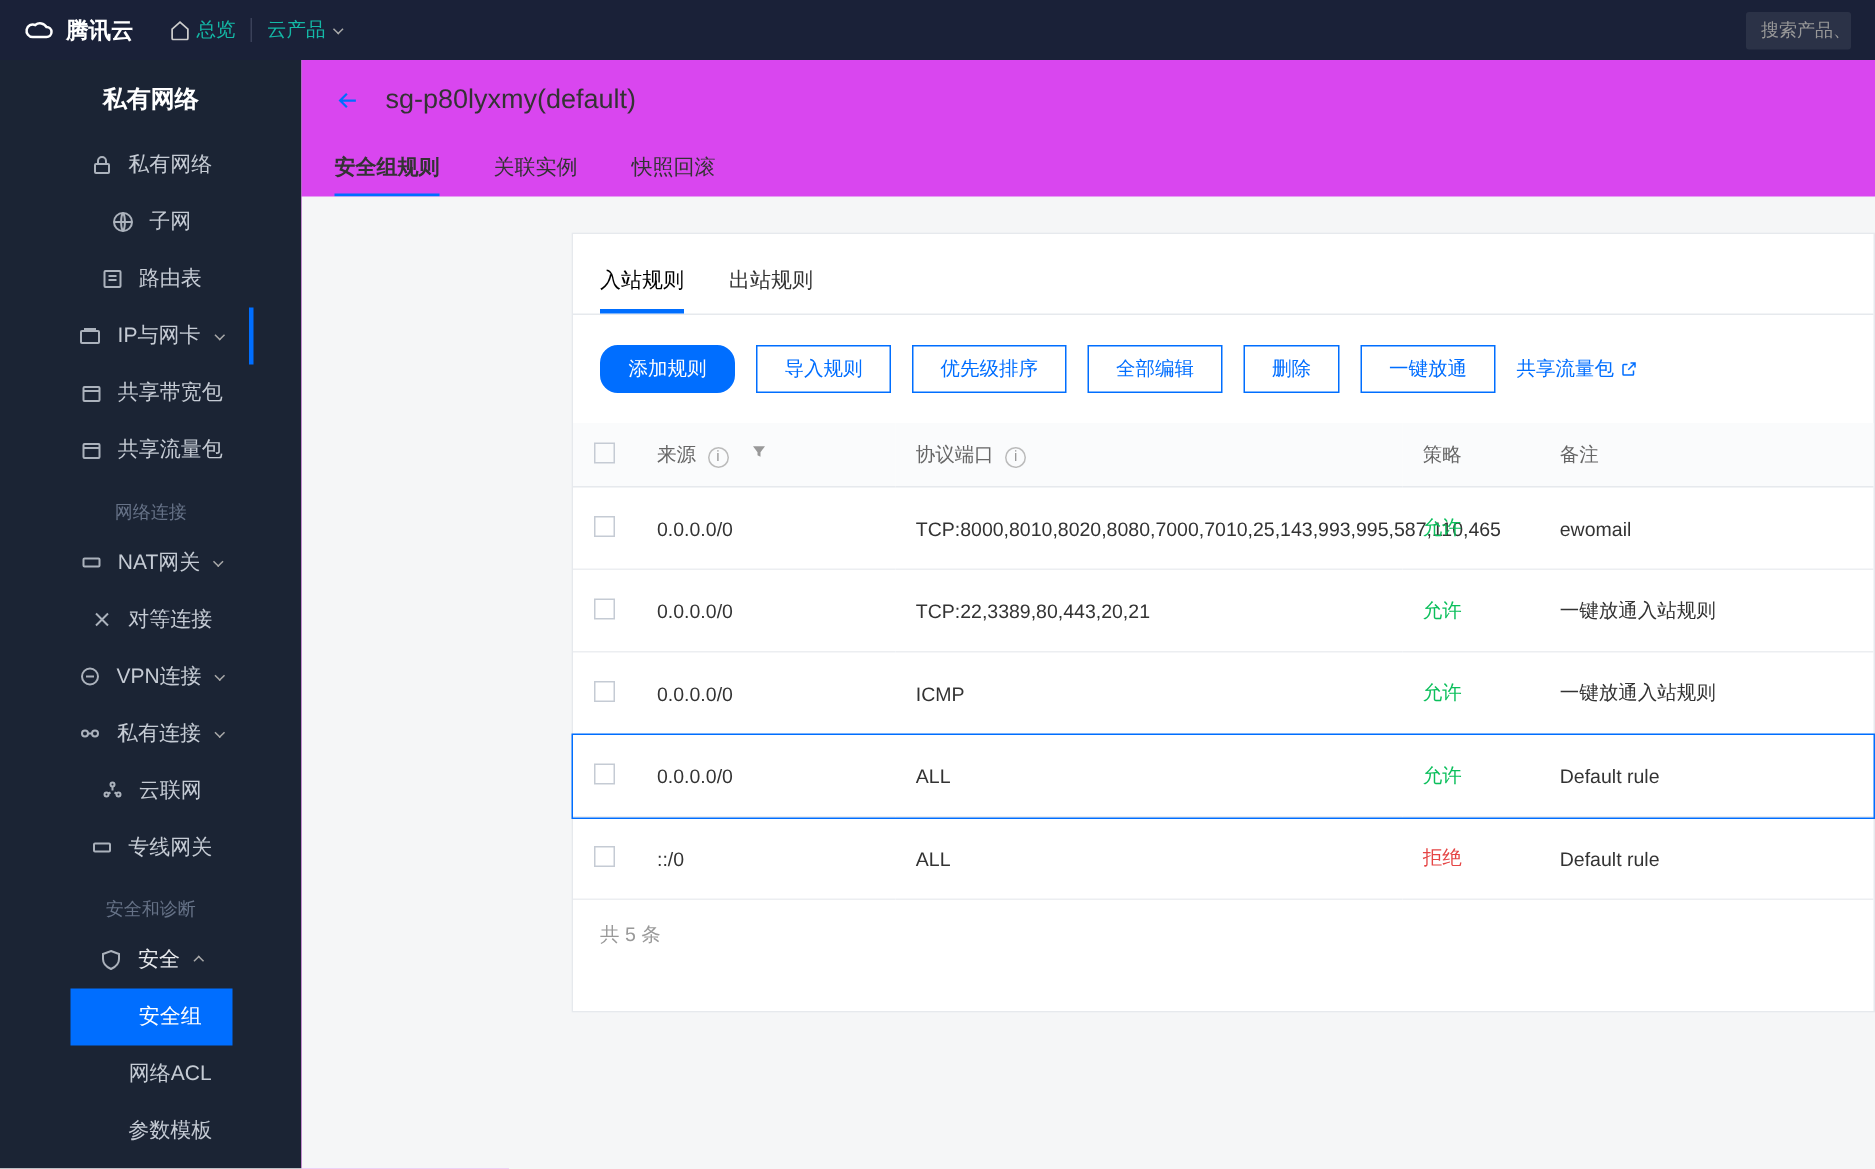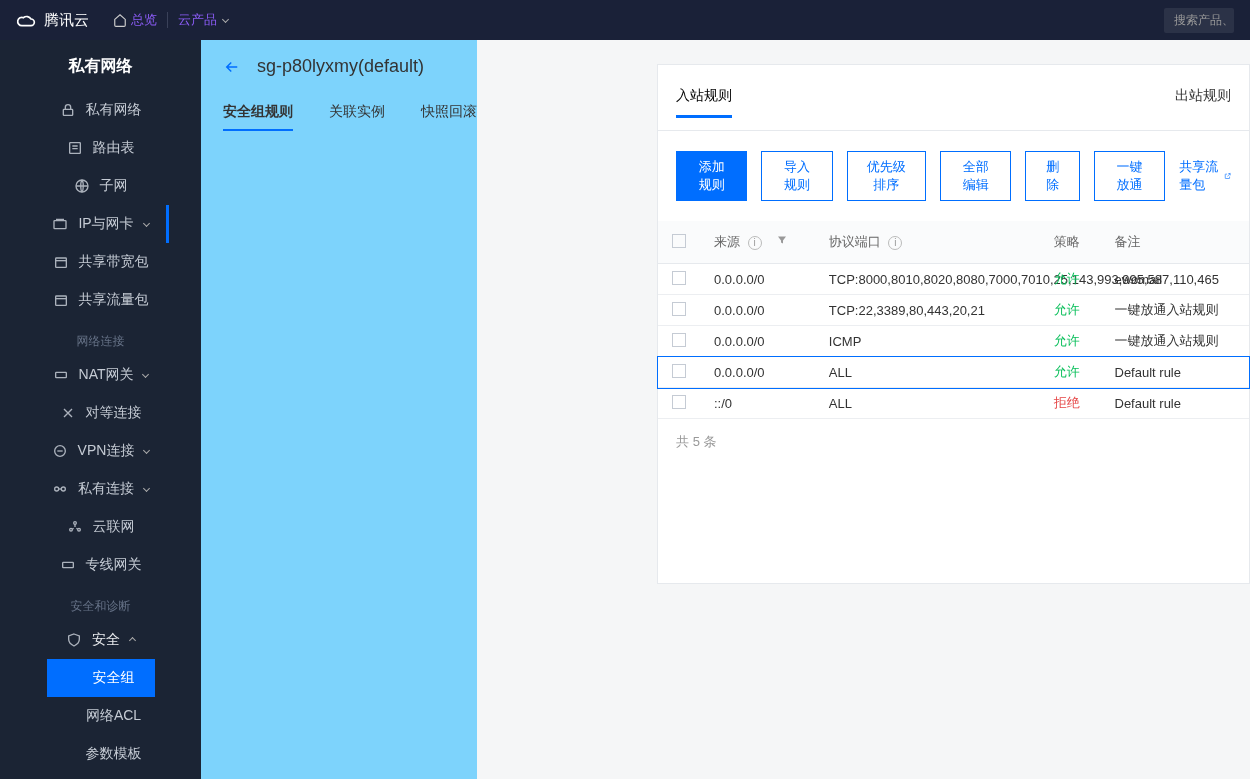--- a/index.html
+++ b/index.html
@@ -1,22 +1,22 @@
 <!DOCTYPE html>
 <html><head>
 <meta charset="utf-8">
 <style>
 * { margin: 0; padding: 0; box-sizing: border-box; }
 body { font-family: -apple-system, "Microsoft YaHei", sans-serif; font-size: 14px; color: #333; background: #f5f6f7; overflow: hidden; }
 
 
 .topbar { height: 40px; background: #1a2138; display: flex; align-items: center; padding: 0 16px; color: #fff; }
-.logo { display: flex; align-items: center; gap: 8px; font-size: 15px; font-weight: 400; }
+.logo { display: flex; align-items: center; gap: 8px; font-size: 15px; font-weight: 700; }
 .logo-icon svg { width: 20px; height: 20px; }
-.top-links { display: flex; align-items: center; gap: 10px; margin-left: 24px; color: #8b5cf6; font-size: 13px; }
+.top-links { display: flex; align-items: center; gap: 10px; margin-left: 24px; color: #14b8a6; font-size: 13px; }
 .top-link { display: flex; align-items: center; gap: 4px; cursor: pointer; }
 .top-sep { width: 1px; height: 16px; background: #3a4159; }
 .chevron { border: solid #aaa; border-width: 0 1px 1px 0; display: inline-block; padding: 2px; transform: rotate(45deg); margin-left: 2px; margin-bottom: 2px; }
 .search-stub { margin-left: auto; background: #2b3247; color: #999; padding: 4px 10px; font-size: 12px; border-radius: 2px; width: 70px; overflow: hidden; white-space: nowrap; }
 
 
 .layout { display: flex; height: calc(100vh - 40px); }
 
 
 .sidebar { width: 201px; background: #1b2434; color: #c5cbd4; display: flex; flex-direction: column; overflow-y: auto; align-items: center; }
@@ -25,46 +25,46 @@
 .nav-item.active { background: #006eff; color: #fff; }
 .nav-item.expanded { color: #e8eaed; }
 .nav-item .nav-icon { width: 16px; height: 16px; opacity: 0.85; display: flex; align-items: center; justify-content: center; }
 .nav-item .nav-icon svg { width: 16px; height: 16px; }
 .nav-item .expand { margin-left: auto; }
 .nav-item.sub { padding-left: 46px; }
 .nav-group-label { color: #667287; font-size: 12px; padding: 14px 20px 6px; }
 .active-edge { position: absolute; right: 0; top: 0; bottom: 0; width: 3px; background: #006eff; }
 
 
-.main { flex: 1; display: flex; flex-direction: row; background: #7dd3fc; overflow: hidden; }
+.main { flex: 1; display: flex; flex-direction: column; background: #d946ef; overflow: hidden; }
 .page-header { padding: 16px 0 0 22px; }
 .title-row { display: flex; align-items: center; gap: 16px; }
 .back-btn { color: #006eff; cursor: pointer; display: flex; align-items: center; }
 .back-btn svg { width: 18px; height: 18px; }
 .page-title { font-size: 18px; font-weight: 500; }
 .tabs { display: flex; gap: 36px; margin-top: 18px; padding-left: 0; }
 .tab { padding: 8px 0; cursor: pointer; color: #333; border-bottom: 2px solid transparent; }
 .tab.active { border-bottom: 2px solid #006eff; font-weight: 700; }
 
 .content-scroll { flex: 1; padding: 24px 0 0 180px; overflow: auto; background: #f5f6f7; }
 .card { background: #fff; border: 1px solid #e6e9ed; min-height: 520px; padding: 0 0 20px 0; margin-right: 0; }
-.inner-tabs { display: flex; gap: 30px; padding: 12px 18px 12px; border-bottom: 1px solid #e6e9ed; justify-content: space-between; }
+.inner-tabs { display: flex; gap: 30px; padding: 12px 18px 0; border-bottom: 1px solid #e6e9ed; }
 .inner-tab { padding: 10px 0; cursor: pointer; color: #333; border-bottom: 3px solid transparent; font-weight: 500; }
 .inner-tab.active { border-bottom: 3px solid #006eff; color: #000; }
 
 .toolbar { display: flex; gap: 14px; padding: 20px 18px; align-items: center; }
 .btn { padding: 6px 18px; font-size: 13px; border: 1px solid #006eff; color: #006eff; background: #fff; cursor: pointer; border-radius: 0; }
-.btn.primary { background: #006eff; color: #fff; }
+.btn.primary { background: #006eff; color: #fff; border-radius: 12px; }
 .link { color: #006eff; font-size: 13px; cursor: pointer; display: flex; align-items: center; gap: 4px; }
 .link svg { width: 12px; height: 12px; }
 
 
 .tbl { width: 100%; border-collapse: collapse; }
 .tbl th { text-align: left; font-weight: 400; color: #666; padding: 12px 14px; border-bottom: 1px solid #e6e9ed; background: #fafbfc; font-size: 13px; }
-.tbl td { padding: 6px 14px; border-bottom: 1px solid #eceef1; font-size: 13px; color: #333; vertical-align: middle; }
+.tbl td { padding: 18px 14px; border-bottom: 1px solid #eceef1; font-size: 13px; color: #333; vertical-align: middle; }
 .tbl tr.highlight td { background: #fff; }
 .tbl tbody tr.highlight { outline: 1px solid #006eff; }
 .chk { width: 14px; height: 14px; border: 1px solid #c5cbd4; display: inline-block; }
 .info-icon { display: inline-flex; width: 14px; height: 14px; border: 1px solid #bbb; border-radius: 50%; align-items: center; justify-content: center; font-size: 10px; color: #999; margin-left: 4px; }
 .filter-icon svg { width: 12px; height: 12px; }
 .policy-allow { color: #0abf5b; }
 .policy-deny { color: #e54545; }
 .foot { padding: 14px 18px; color: #999; font-size: 13px; }
 </style>
 </head>
@@ -105,34 +105,34 @@
           <svg viewBox="0 0 24 24" fill="none" stroke="#c5cbd4" stroke-width="2">
             <rect x="5" y="11" width="14" height="9" rx="1"></rect>
             <path d="M8 11V8a4 4 0 118 0v3"></path>
           </svg>
         </span>
       <span>私有网络</span>
     </div>
     <div class="nav-item">
       <span class="nav-icon">
           <svg viewBox="0 0 24 24" fill="none" stroke="#c5cbd4" stroke-width="2">
+            <circle cx="12" cy="12" r="9"></circle>
+            <path d="M3 12h18M12 3c2.5 3 2.5 15 0 18M12 3c-2.5 3-2.5 15 0 18"></path>
+          </svg>
+        </span>
+      <span>子网</span>
+    </div>
+    <div class="nav-item">
+      <span class="nav-icon">
+          <svg viewBox="0 0 24 24" fill="none" stroke="#c5cbd4" stroke-width="2">
             <rect x="4" y="4" width="16" height="16" rx="1"></rect>
             <path d="M8 9h8M8 13h8"></path>
           </svg>
         </span>
       <span>路由表</span>
-    </div>
-    <div class="nav-item">
-      <span class="nav-icon">
-          <svg viewBox="0 0 24 24" fill="none" stroke="#c5cbd4" stroke-width="2">
-            <circle cx="12" cy="12" r="9"></circle>
-            <path d="M3 12h18M12 3c2.5 3 2.5 15 0 18M12 3c-2.5 3-2.5 15 0 18"></path>
-          </svg>
-        </span>
-      <span>子网</span>
     </div>
     <div class="nav-item">
       <span class="nav-icon">
           <svg viewBox="0 0 24 24" fill="none" stroke="#c5cbd4" stroke-width="2">
             <rect x="3" y="7" width="18" height="12" rx="1"></rect>
             <path d="M7 7V5h10v2"></path>
           </svg>
         </span>
       <span>IP与网卡</span>
       <span class="chevron expand"></span>

